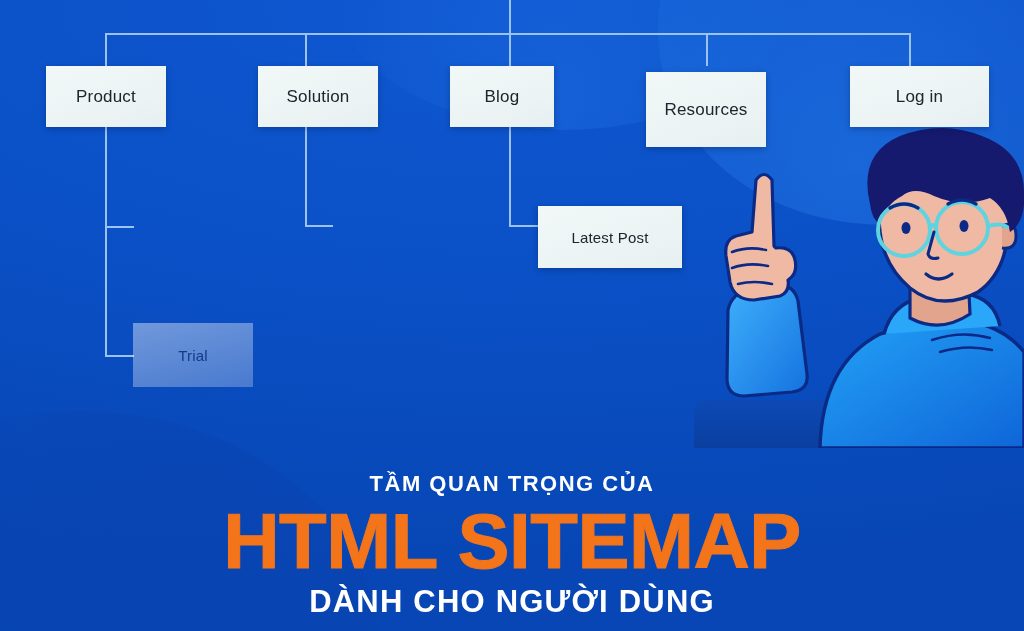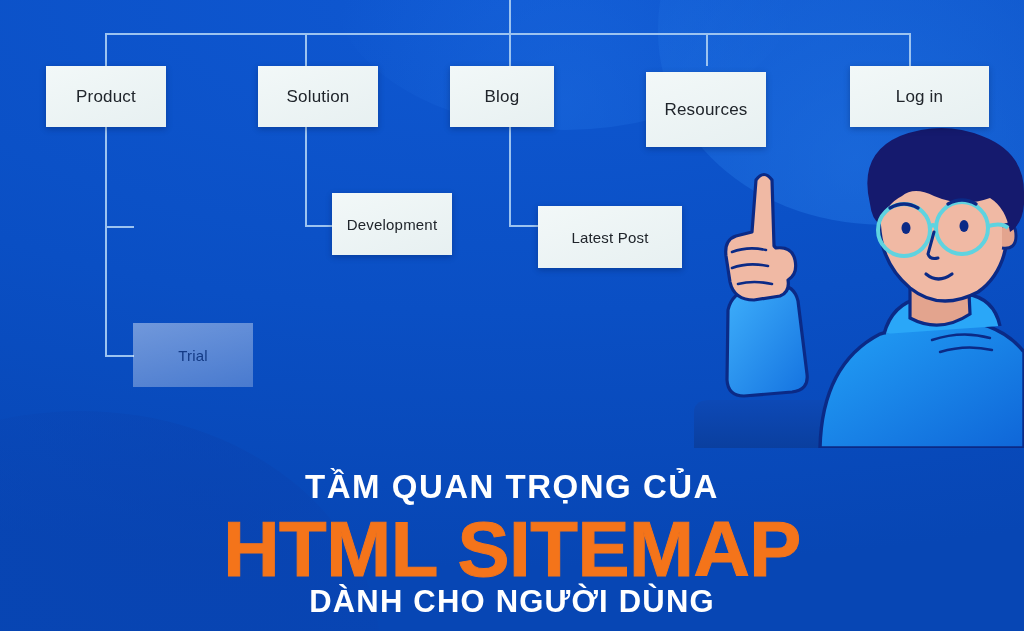--- a/index.html
+++ b/index.html
@@ -57,32 +57,33 @@
   
   #character{position:absolute;right:0;top:128px;width:330px;height:320px;pointer-events:none;}
 
   
   #headline{
     position:absolute;left:0;right:0;bottom:4px;
     text-align:center;
   }
   #kicker{
     color:#ffffff;
-    font-size:33px;
+    font-size:22px;
     font-weight:bold;
     letter-spacing:1.5px;
     line-height:1;
     margin-bottom:9px;
   }
   #maintitle{
     color:#f4741a;
     font-size:78px;
     font-weight:bold;
     letter-spacing:-0.5px;
     line-height:.95;
+    margin-bottom:8px;
     -webkit-text-stroke:1px #f4741a;
   }
   #subline{
     color:#ffffff;
     font-size:31px;
     font-weight:bold;
     letter-spacing:1.2px;
     line-height:1;
     padding-bottom:10px;
   }
@@ -178,21 +179,20 @@
     <div class="edge v" style="left:509px;top:127px;height:100px;"></div>
     <div class="edge h" style="left:509px;top:225px;width:30px;"></div>
 
     <div class="node level1" style="left:46px;top:66px;width:120px;height:61px;">Product</div>
     <div class="node level1" style="left:245px;top:66px;width:120px;height:61px;margin-left:13px;">Solution</div>
     <div class="node level1" style="left:450px;top:66px;width:104px;height:61px;">Blog</div>
     <div class="node level1" style="left:646px;top:72px;width:120px;height:75px;">Resources</div>
     <div class="node level1" style="left:850px;top:66px;width:139px;height:61px;">Log in</div>
 
     <div class="node level2 faded" style="left:133px;top:323px;width:120px;height:64px;">Trial</div>
-    <div class="node level2" style="left:332px;top:193px;width:120px;height:62px;">Development</div>
     <div class="node level2" style="left:538px;top:206px;width:144px;height:62px;">Latest Post</div>
   </div>
 
   <div id="headline">
     <div id="kicker">TẦM QUAN TRỌNG CỦA</div>
     <div id="maintitle">HTML SITEMAP</div>
     <div id="subline">DÀNH CHO NGƯỜI DÙNG</div>
   </div>
 
 </div>

